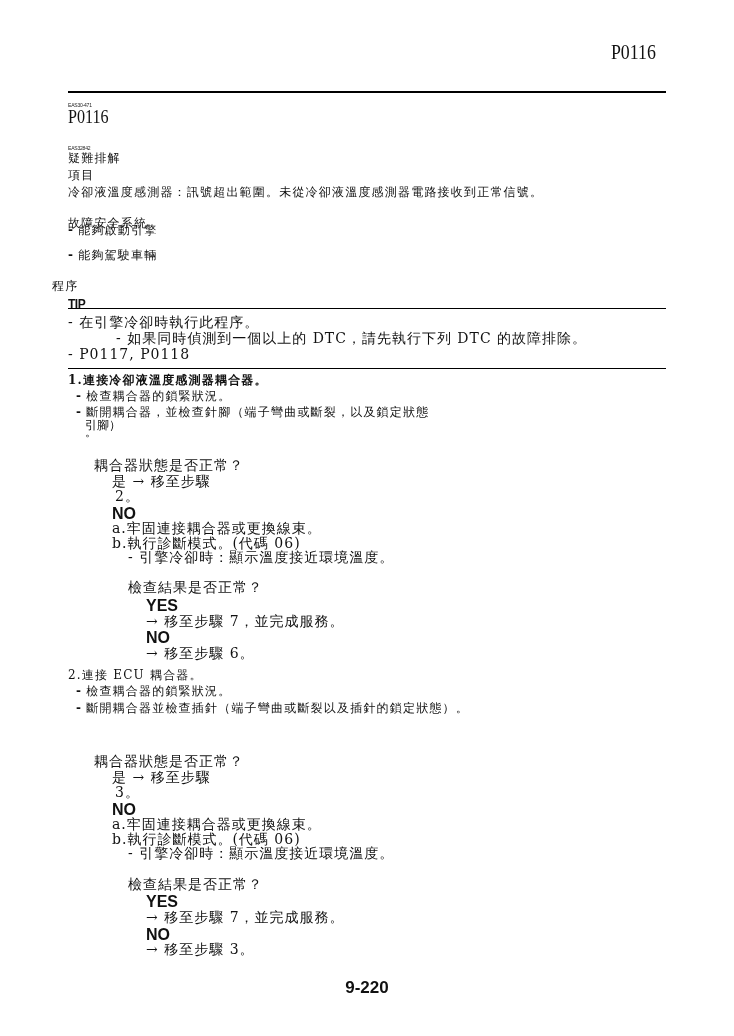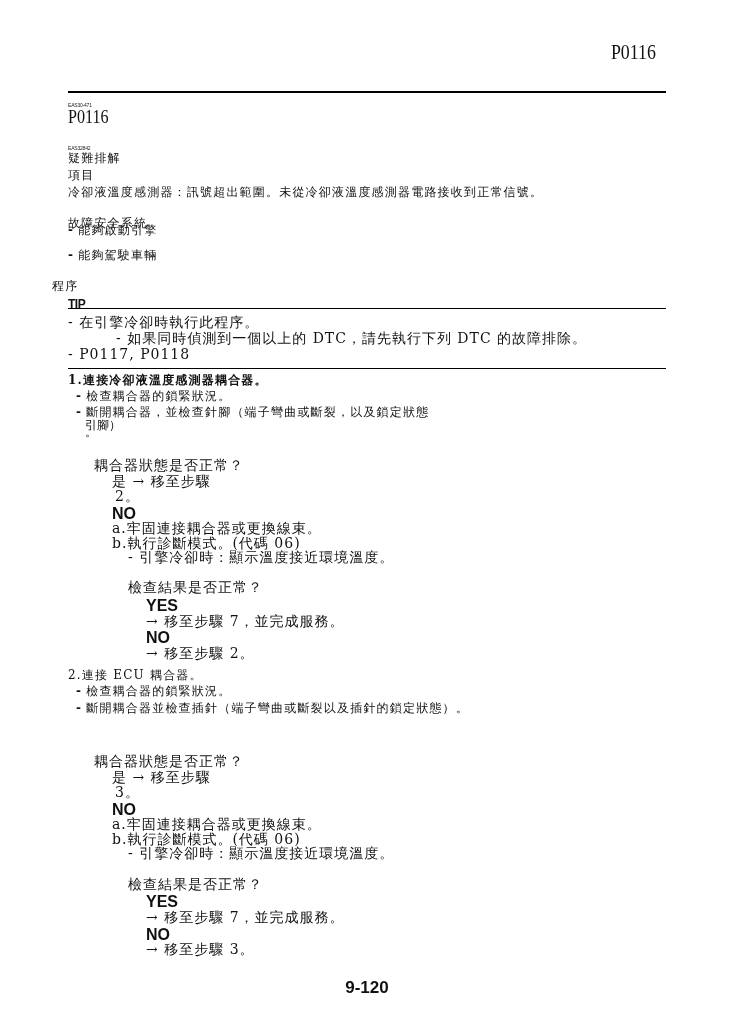--- a/index.html
+++ b/index.html
@@ -68,21 +68,21 @@
 <div class="abs cjk-sm" style="top:488px; left:115px;">2。</div>
 <div class="abs bold-sans" style="top:505px; left:112px;">NO</div>
 <div class="abs cjk-sm" style="top:520px; left:112px;">a.牢固連接耦合器或更換線束。</div>
 <div class="abs cjk-sm" style="top:535px; left:112px;">b.執行診斷模式。(代碼 06)</div>
 <div class="abs cjk-sm" style="top:549px; left:128px;">- 引擎冷卻時：顯示溫度接近環境溫度。</div>
 
 <div class="abs cjk-sm" style="top:579px; left:128px;">檢查結果是否正常？</div>
 <div class="abs bold-sans" style="top:597px; left:146px;">YES</div>
 <div class="abs cjk-sm" style="top:613px; left:146px;">→ 移至步驟 7，並完成服務。</div>
 <div class="abs bold-sans" style="top:629px; left:146px;">NO</div>
-<div class="abs cjk-sm" style="top:645px; left:146px;">→ 移至步驟 2。</div>
+<div class="abs cjk-sm" style="top:645px; left:146px;">→ 移至步驟 6。</div>
 
 <div class="abs cjk" style="top:667px; left:68px;">2.連接 ECU 耦合器。</div>
 <div class="abs cjk" style="top:683px; left:76px;">
   <span class="dash">-</span><span>檢查耦合器的鎖緊狀況。</span>
 </div>
 <div class="abs cjk" style="top:700px; left:76px;text-align:center;">
   <span class="dash">-</span><span>斷開耦合器並檢查插針（端子彎曲或斷裂以及插針的鎖定狀態）。</span>
 </div>
 
 <div class="abs cjk-sm" style="top:753px; left:94px;">耦合器狀態是否正常？</div>
@@ -92,13 +92,13 @@
 <div class="abs cjk-sm" style="top:816px; left:112px;">a.牢固連接耦合器或更換線束。</div>
 <div class="abs cjk-sm" style="top:831px; left:112px;">b.執行診斷模式。(代碼 06)</div>
 <div class="abs cjk-sm" style="top:845px; left:128px;">- 引擎冷卻時：顯示溫度接近環境溫度。</div>
 
 <div class="abs cjk-sm" style="top:876px; left:128px;">檢查結果是否正常？</div>
 <div class="abs bold-sans" style="top:893px; left:146px;">YES</div>
 <div class="abs cjk-sm" style="top:909px; left:146px;">→ 移至步驟 7，並完成服務。</div>
 <div class="abs bold-sans" style="top:926px; left:146px;">NO</div>
 <div class="abs cjk-sm" style="top:941px; left:146px;">→ 移至步驟 3。</div>
 
-<div class="abs page-num">9-120</div>
+<div class="abs page-num">9-220</div>
 
 </body></html>

